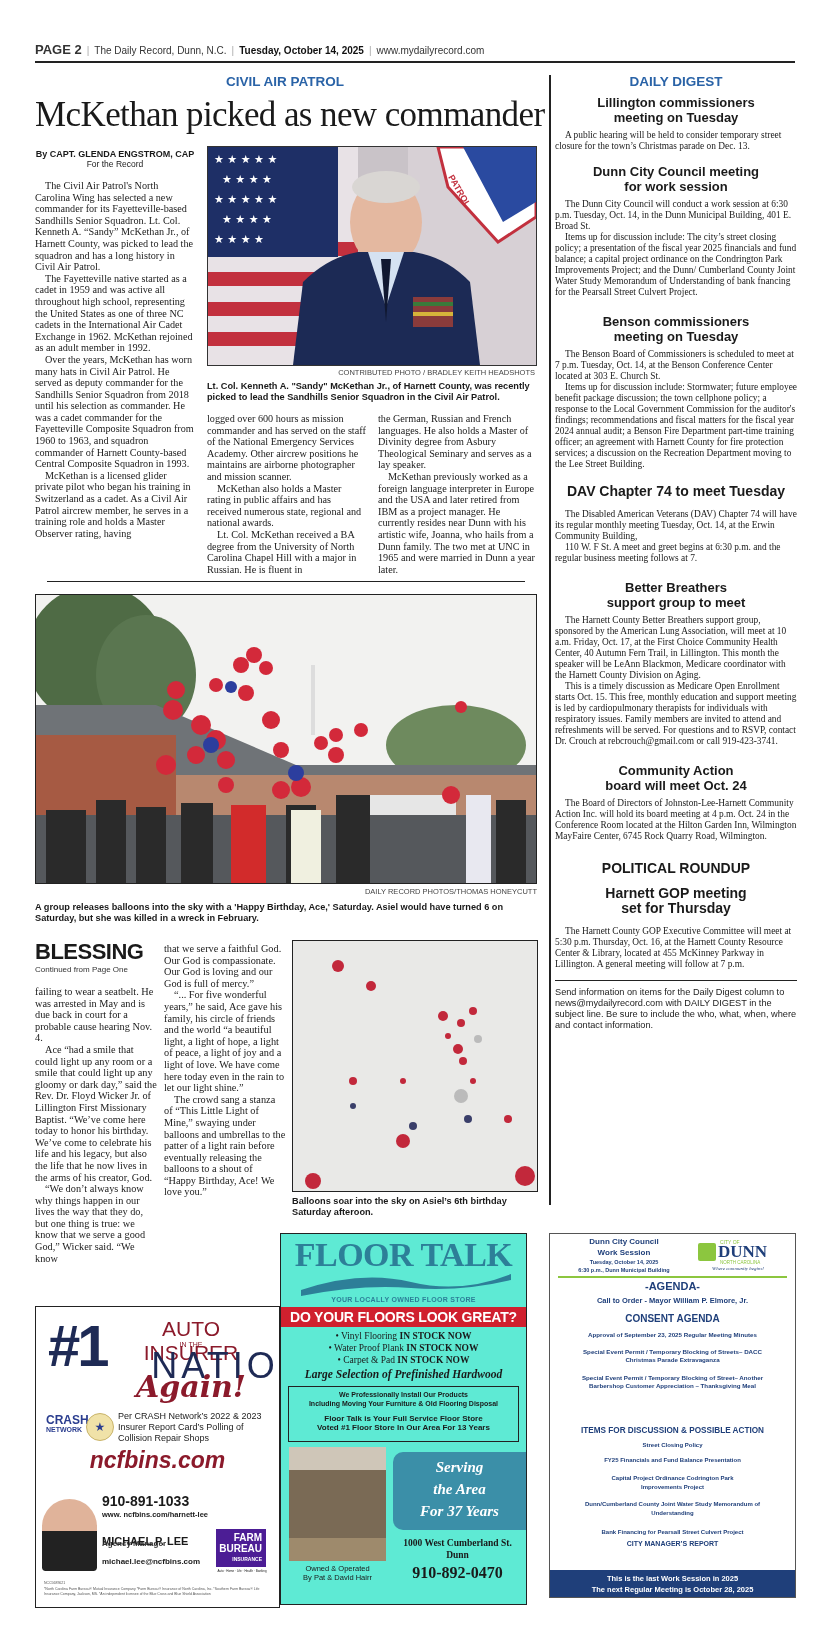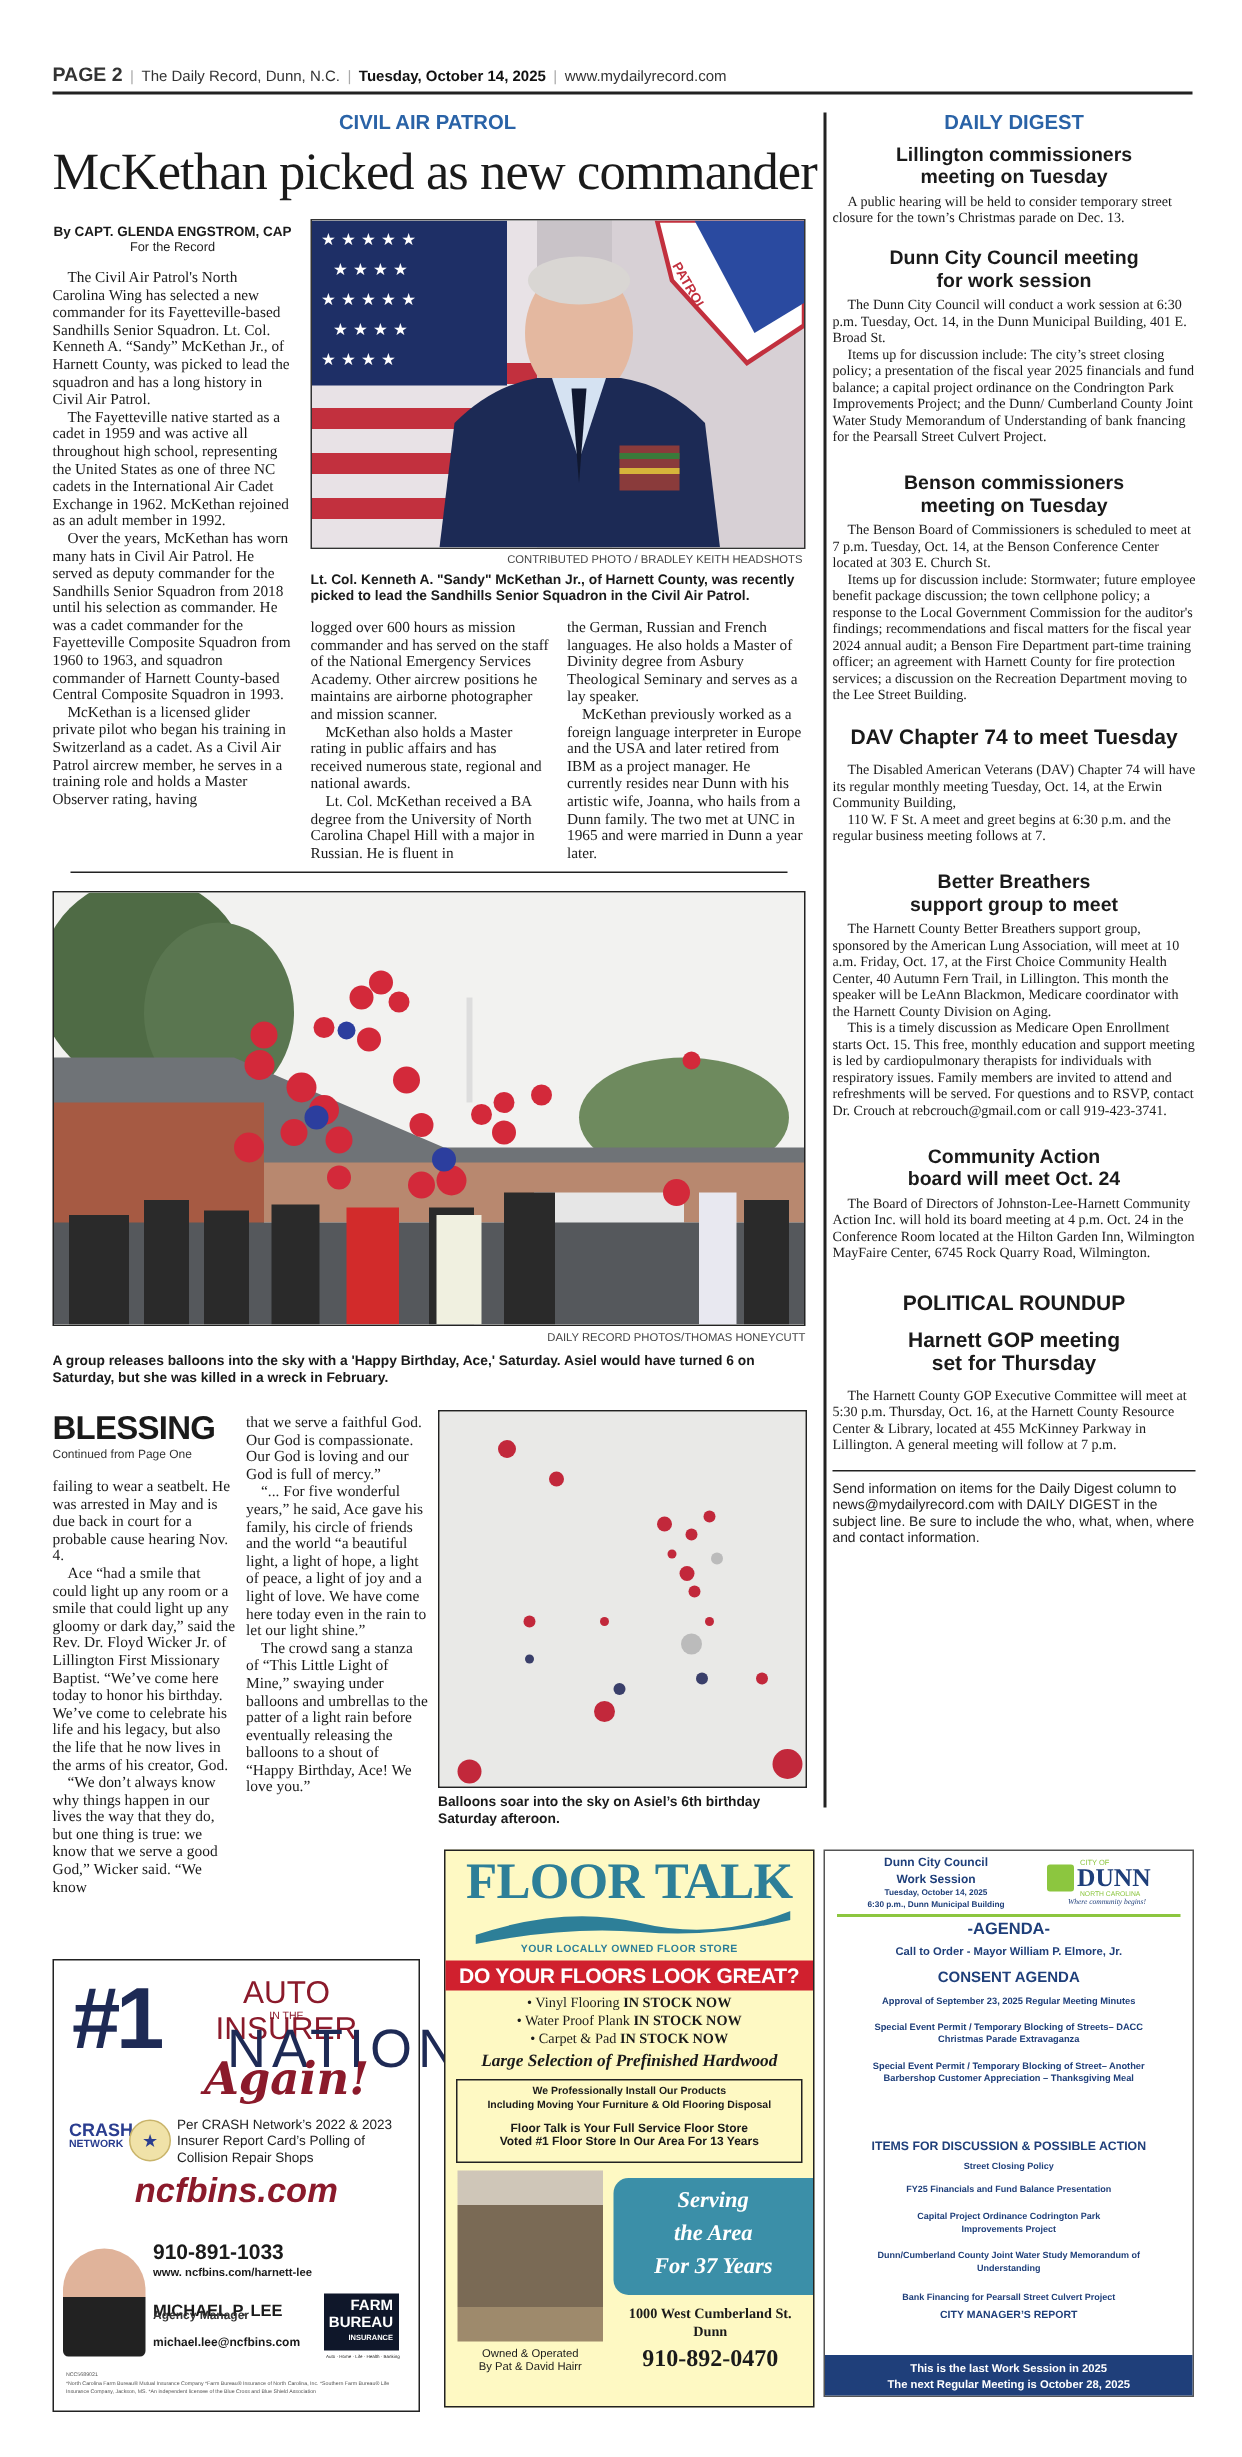--- a/index.html
+++ b/index.html
@@ -44,21 +44,21 @@
   #cap2{left:35px;top:902px;width:500px;font-size:9.2px;font-weight:bold;line-height:11px;font-family:"Liberation Sans",sans-serif;}
   #blessing{left:35px;top:940px;width:118px;font-family:"Liberation Sans",sans-serif;font-weight:bold;font-size:22px;letter-spacing:-0.5px;line-height:24px;}
   #blessing-sub{left:35px;top:965px;width:118px;font-family:"Liberation Sans",sans-serif;font-size:8px;color:#333;}
   #col4{left:35px;top:986px;width:122px;}
   #col5{left:164px;top:943px;width:122px;}
   .ital{font-style:italic;text-indent:0 !important;margin-top:8px !important;}
   #photo3{left:292px;top:940px;width:244px;height:250px;border:1px solid #222;overflow:hidden;background:#e8e8e6;}
   #cap3{left:292px;top:1196px;width:244px;font-size:9.2px;font-weight:bold;line-height:11px;font-family:"Liberation Sans",sans-serif;}
   
   #ad-fb{left:35px;top:1306px;width:243px;height:300px;border:1.5px solid #222;background:#fff;}
-  #ad-ft{left:296px;top:1233px;width:245px;height:370px;border:1.5px solid #222;background:#fef9c3;}
+  #ad-ft{left:280px;top:1233px;width:245px;height:370px;border:1.5px solid #222;background:#5eead4;}
   #ad-dunn{left:549px;top:1233px;width:245px;height:363px;border:1px solid #555;background:#fff;}
   .fb-num{font-family:"Liberation Sans",sans-serif;font-weight:bold;color:#1e2a55;font-size:58px;line-height:58px;letter-spacing:-3px;}
   .maroon{color:#8b1a2b;}
   .ft-teal{color:#2d7f98;}
   .dn-blue{color:#1f3f7a;}
   .dn{font-family:"Liberation Sans",sans-serif;font-weight:bold;text-align:center;}
 </style>
 </head>
 <body>
 
@@ -291,21 +291,21 @@
   </div>
   <div style="position:absolute;left:50px;top:106px;width:26px;height:26px;border-radius:50%;background:#f0e2a8;border:1px solid #c9b46a;text-align:center;color:#2a3d8f;font-size:12px;line-height:26px;">★</div>
   <div style="position:absolute;left:82px;top:104px;width:160px;font-family:'Liberation Sans',sans-serif;font-size:9px;line-height:11px;color:#222;">Per CRASH Network’s 2022 &amp; 2023 Insurer Report Card’s Polling of Collision Repair Shops</div>
   <div style="position:absolute;left:0;top:140px;width:243px;text-align:center;font-family:'Liberation Sans',sans-serif;font-weight:bold;font-style:italic;font-size:23px;" class="maroon">ncfbins.com</div>
   <div style="position:absolute;left:6px;top:192px;width:55px;height:72px;border-radius:30px 30px 4px 4px;background:linear-gradient(#e0b39a 0 45%,#222 45%);"></div>
   <div style="position:absolute;left:66px;top:186px;font-family:'Liberation Sans',sans-serif;font-weight:bold;font-size:14px;">910-891-1033</div>
   <div style="position:absolute;left:66px;top:203px;font-family:'Liberation Sans',sans-serif;font-weight:bold;font-size:7.5px;">www. ncfbins.com/harnett-lee</div>
   <div style="position:absolute;left:66px;top:228px;font-family:'Liberation Sans',sans-serif;font-weight:bold;font-size:11px;">MICHAEL P. LEE</div>
   <div style="position:absolute;left:66px;top:232px;font-family:'Liberation Sans',sans-serif;font-weight:bold;font-size:8px;color:#333;">Agency Manager</div>
   <div style="position:absolute;left:66px;top:250px;font-family:'Liberation Sans',sans-serif;font-weight:bold;font-size:8px;">michael.lee@ncfbins.com</div>
-  <div style="position:absolute;left:180px;top:222px;width:50px;height:38px;background:#0f172a;color:#fff;font-family:'Liberation Sans',sans-serif;font-weight:bold;text-align:right;padding-right:4px;box-sizing:border-box;line-height:11px;">
+  <div style="position:absolute;left:180px;top:222px;width:50px;height:38px;background:#4c1d95;color:#fff;font-family:'Liberation Sans',sans-serif;font-weight:bold;text-align:right;padding-right:4px;box-sizing:border-box;line-height:11px;">
     <div style="font-size:10px;padding-top:3px;">FARM</div>
     <div style="font-size:10px;">BUREAU</div>
     <div style="font-size:5px;">INSURANCE</div>
   </div>
   <div style="position:absolute;left:176px;top:262px;width:60px;font-size:3px;font-family:'Liberation Sans',sans-serif;text-align:center;">Auto · Home · Life · Health · Banking</div>
   <div style="position:absolute;left:8px;top:274px;font-size:3.5px;font-family:'Liberation Sans',sans-serif;color:#555;">NCC5689021</div>
   <div style="position:absolute;left:8px;top:280px;width:228px;font-size:3.5px;line-height:5px;font-family:'Liberation Sans',sans-serif;color:#555;">*North Carolina Farm Bureau® Mutual Insurance Company *Farm Bureau® Insurance of North Carolina, Inc. *Southern Farm Bureau® Life Insurance Company, Jackson, MS. *An independent licensee of the Blue Cross and Blue Shield Association</div>
 </div>
 
 <div id="ad-ft" class="abs">

